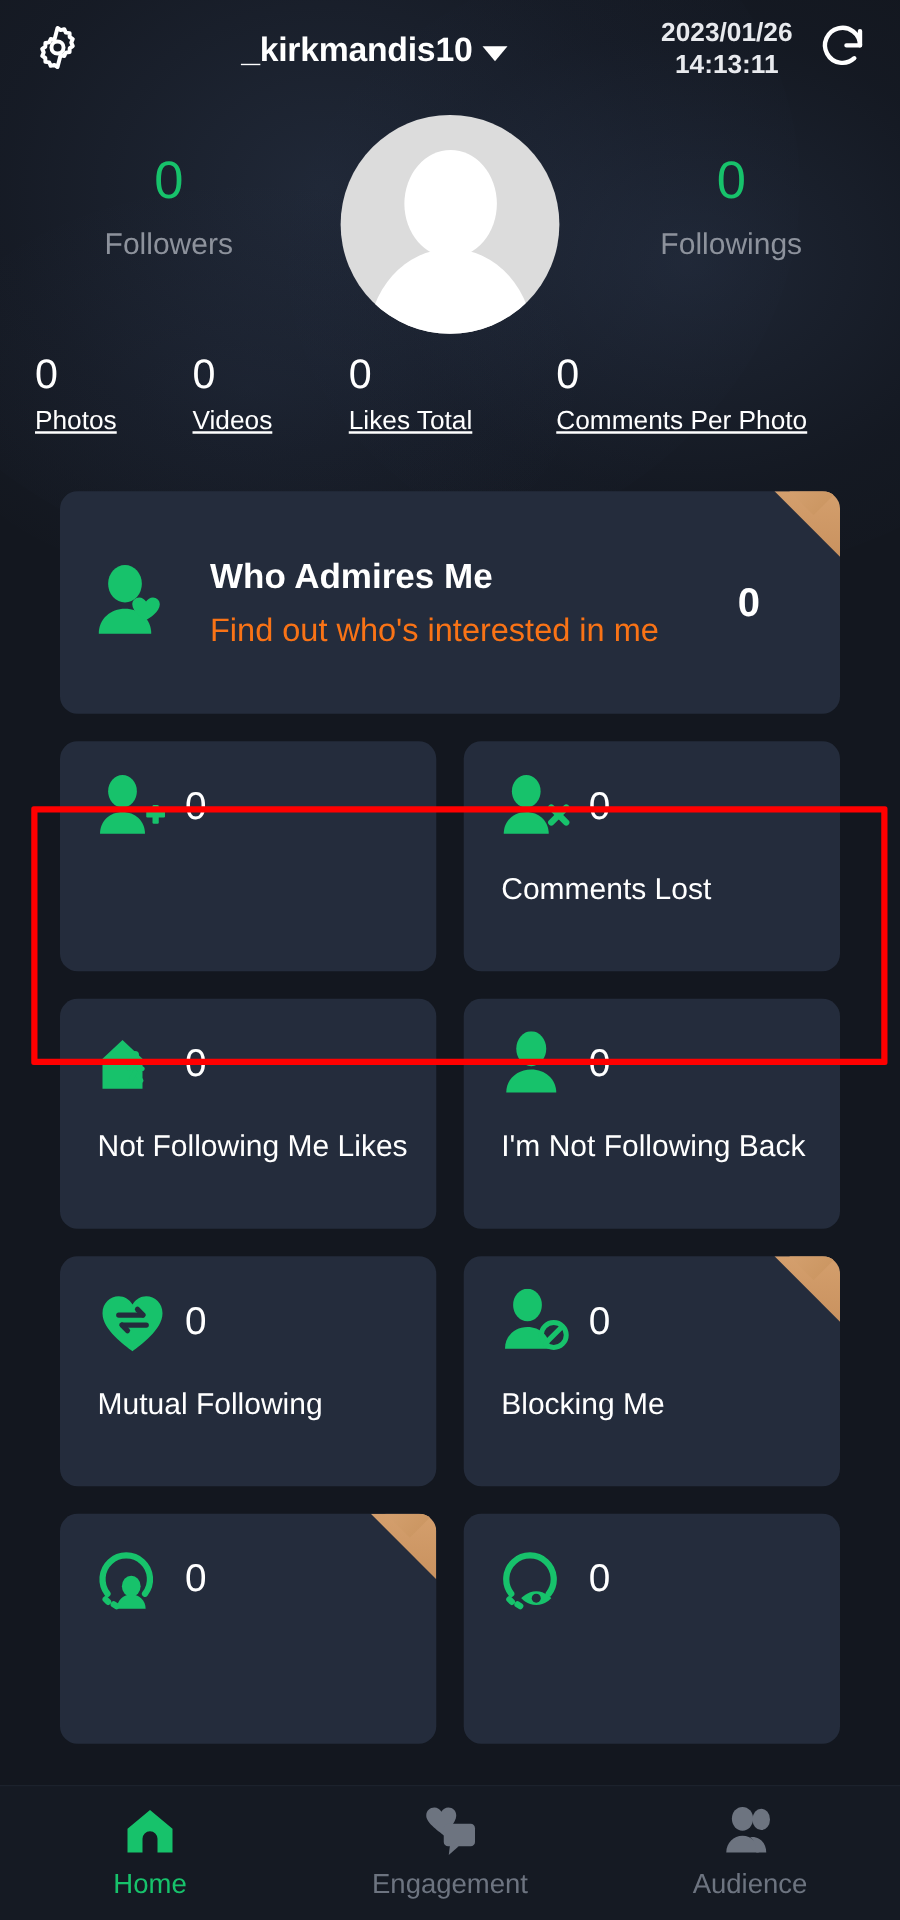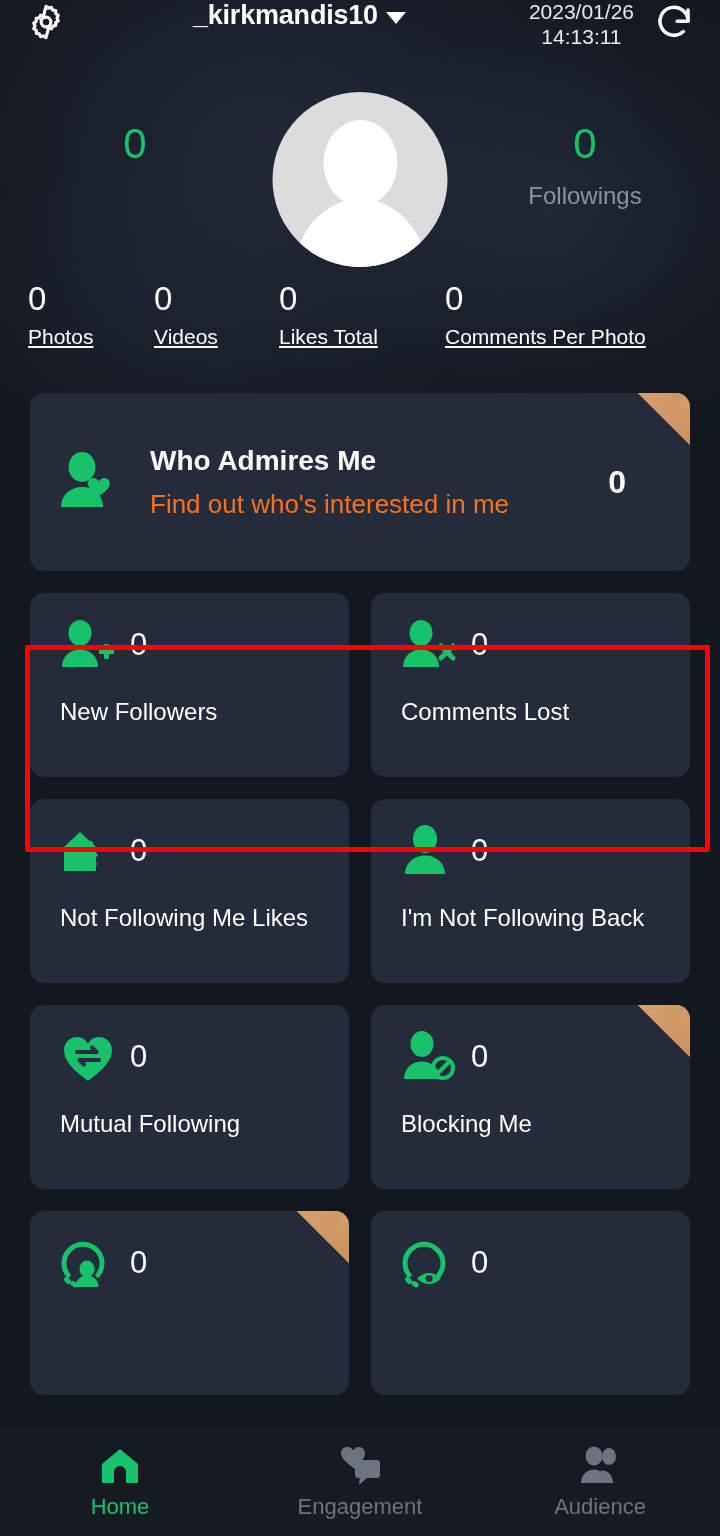--- a/index.html
+++ b/index.html
@@ -22,31 +22,31 @@
   }
   .glow-a { left:-120px; top:-160px; width:760px; height:620px; }
   .glow-b { left:230px; top:-40px; width:640px; height:500px;
     background:radial-gradient(ellipse at center, rgba(58,74,104,0.30) 0%, rgba(30,40,60,0.12) 52%, rgba(19,23,31,0) 80%); }
   .glow-c { left:-60px; top:150px; width:520px; height:320px;
     background:radial-gradient(ellipse at center, rgba(44,56,80,0.22) 0%, rgba(19,23,31,0) 75%); }
 
   
   .header {
     position:relative; height:80px;
-    display:flex; align-items:flex-start; padding:0 22px;
+    display:flex; align-items:center; padding:0 22px;
   }
   .gear-btn { width:48px; height:48px; display:flex; align-items:center; justify-content:center; cursor:pointer; }
   .header-center {
     flex:1; display:flex; align-items:center; justify-content:center;
     gap:8px; cursor:pointer;
   }
   .username { color:#fff; font-size:27px; font-weight:bold; letter-spacing:-0.2px; }
   .caret { width:0;height:0;border-left:10px solid transparent;border-right:10px solid transparent;border-top:12px solid #fff; margin-top:5px;}
   .header-right { display:flex; align-items:center; gap:16px; }
-  .datetime { color:#e8eaee; font-size:21px; line-height:1.18; text-align:center; font-weight:400;}
+  .datetime { color:#e8eaee; font-size:21px; line-height:1.18; text-align:center; font-weight:700;}
   .refresh-btn { width:48px; height:48px; display:flex;align-items:center;justify-content:center; cursor:pointer;}
 
   
   .profile { position:relative; height:210px; display:flex; align-items:flex-start; justify-content:center; }
   .avatar {
     position:absolute; left:50%; transform:translateX(-50%);
     top:12px; width:175px; height:175px; border-radius:50%;
     background:#dcdcdc; overflow:hidden;
   }
   .avatar .a-head { position:absolute; left:50%; transform:translateX(-50%); top:28px; width:74px; height:86px; border-radius:50%; background:#fff; }
@@ -62,21 +62,21 @@
   .mini-stats { position:relative; display:flex; padding:0 28px; margin-top:-8px; }
   .mini { text-align:left; cursor:pointer; }
   .mini .num { color:#fff; font-size:33px; font-weight:400; line-height:1.0; }
   .mini .lbl { color:#fff; font-size:21px; margin-top:10px; white-space:nowrap;text-decoration:underline; }
   .mini.m0 { width:126px; }
   .mini.m1 { width:125px; }
   .mini.m2 { width:166px; }
   .mini.m3 { width:240px; }
 
   
-  .cards { position:relative; padding:0 30px; margin-top:44px; }
+  .cards { position:relative; padding:0 48px; margin-top:44px; }
   .card {
     position:relative; background:#242c3c; border-radius:14px; overflow:hidden;
   }
   .card.wide { height:178px; display:flex; align-items:center; padding:0 28px; }
   .wide-icon { width:70px; flex:0 0 70px; display:flex; align-items:center; justify-content:flex-start; }
   .wide-text { flex:1; padding-left:22px; }
   .wide-title { color:#fff; font-size:28px; font-weight:bold; }
   .wide-sub { color:#f97316; font-size:26px; margin-top:12px; }
   .wide-count { color:#fff; font-size:32px; font-weight:bold; padding-right:36px; }
 
@@ -159,20 +159,21 @@
             <path d="M20 4.5V11h-6.2" stroke-linejoin="round"></path>
           </svg>
         </span>
       </div>
     </div>
   </div>
 
   <div class="profile">
     <div class="side-stat left">
       <div class="num">0</div>
+      <div class="lbl">Followers</div>
     </div>
 
     <div class="avatar">
       <span>
         <span class="a-head"></span>
         <span class="a-body"></span>
       </span>
     </div>
 
     <div class="side-stat right">
@@ -226,21 +227,20 @@
           <span class="tile-icon">
             <svg width="56" height="50" viewBox="0 0 56 50" fill="#17c26b">
               <ellipse cx="20" cy="13" rx="11.5" ry="13"></ellipse>
               <path d="M2 47c0-10.5 8-17.5 18-17.5S38 36.5 38 47z"></path>
               <rect x="39" y="29" width="15" height="5" rx="1"></rect>
               <rect x="44" y="24" width="5" height="15" rx="1"></rect>
             </svg>
           </span>
           <span class="tile-count">0</span>
         </div>
-        <div class="tile-label">New Followers</div>
       </div>
 
       <div class="card tile">
         <div class="tile-top">
           <span class="tile-icon">
             <svg width="56" height="50" viewBox="0 0 56 50" fill="#17c26b">
               <ellipse cx="20" cy="13" rx="11.5" ry="13"></ellipse>
               <path d="M2 47c0-10.5 8-17.5 18-17.5S38 36.5 38 47z"></path>
               <g stroke="#17c26b" stroke-width="5" stroke-linecap="round">
                 <line x1="40" y1="26" x2="52" y2="38"></line>

